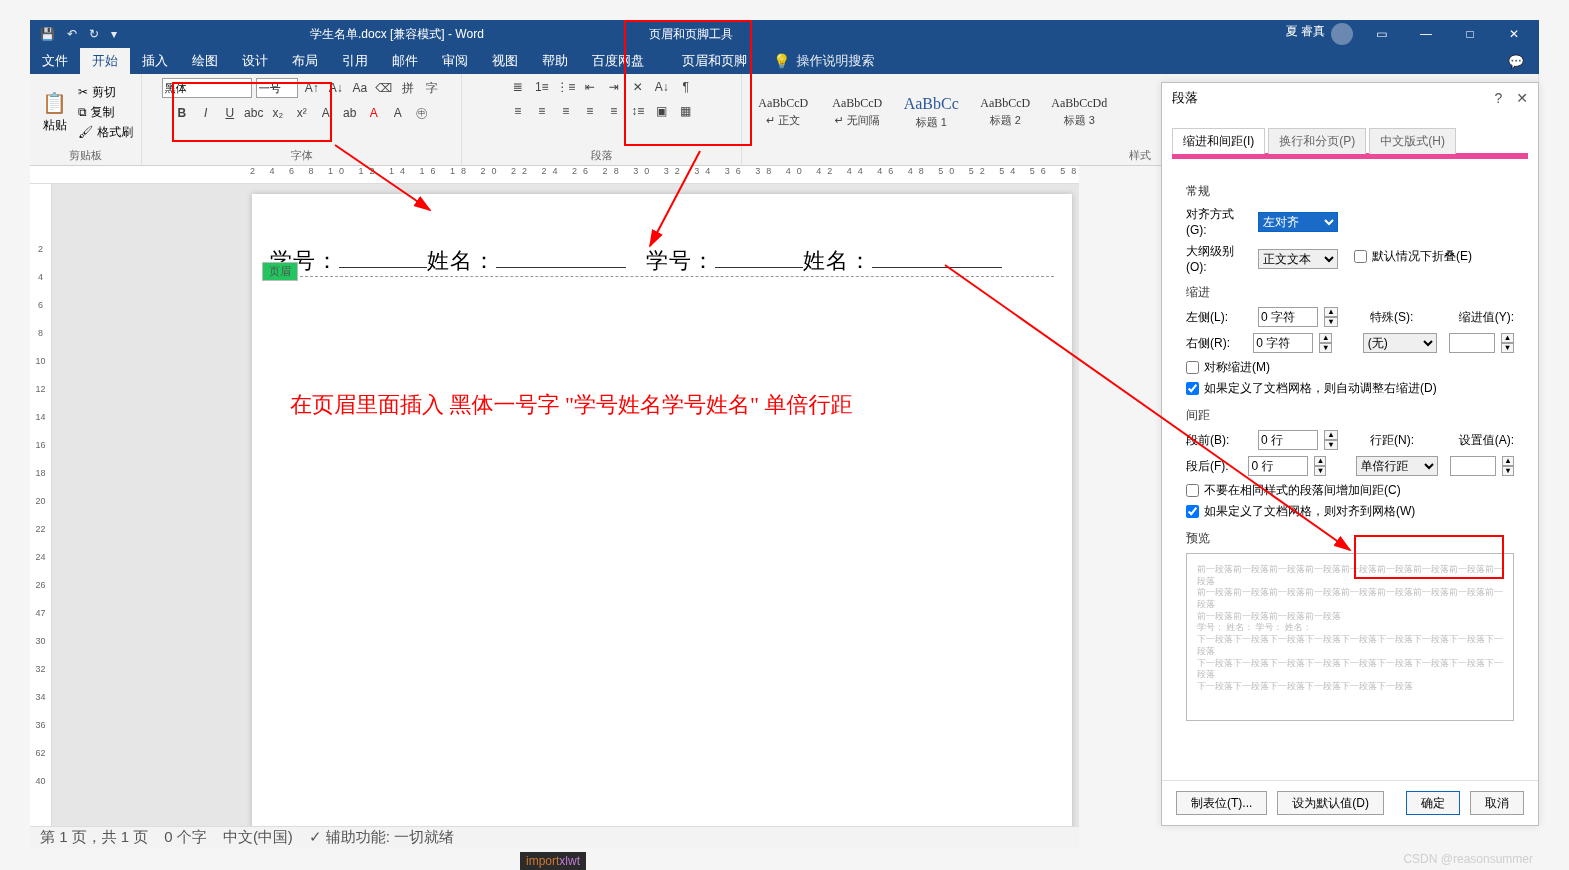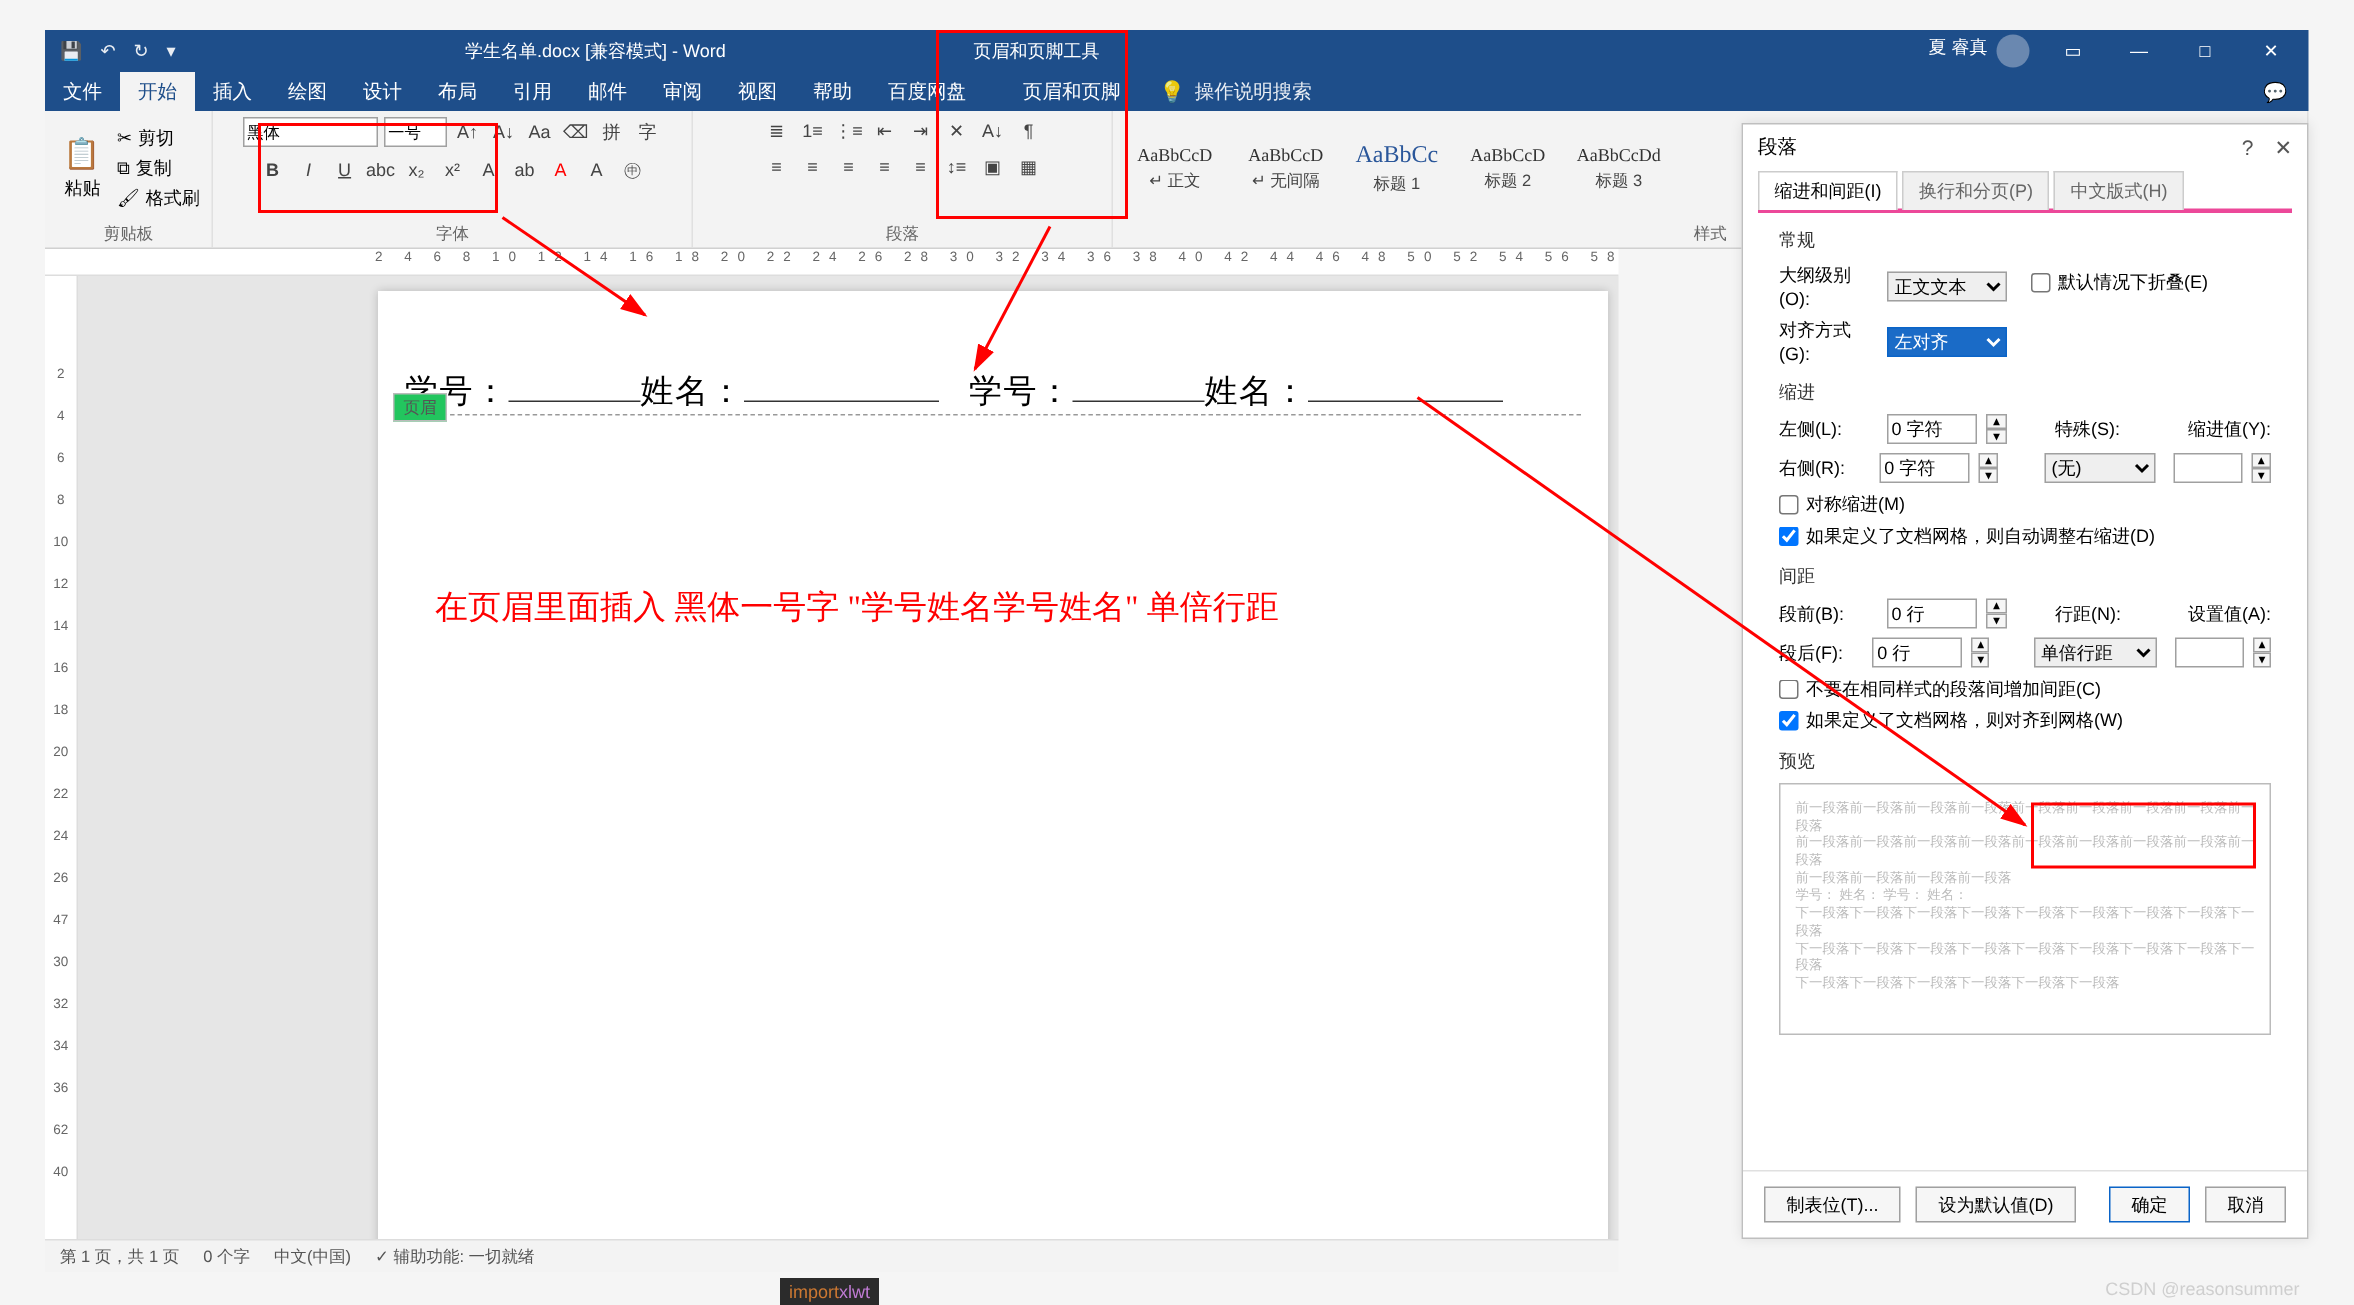--- a/index.html
+++ b/index.html
@@ -42,25 +42,25 @@
 .styles .sitem .snm { font-size:11px; color:#444; }
 .ruler { position:absolute; top:166px; left:30px; right:490px; height:18px; background:#fff; border-bottom:1px solid #ddd; font-size:9px; color:#666; padding-left:220px; letter-spacing:6px; overflow:hidden; white-space:nowrap; }
 .vruler { position:absolute; top:184px; left:30px; width:22px; bottom:44px; background:#fff; border-right:1px solid #ddd; font-size:9px; color:#666; display:flex; flex-direction:column; align-items:center; gap:18px; padding-top:60px; }
 .page-area { position:absolute; top:184px; left:52px; right:490px; bottom:44px; background:#e6e6e6; overflow:hidden; }
 .page { position:absolute; left:200px; top:10px; width:820px; height:740px; background:#fff; box-shadow:0 0 6px rgba(0,0,0,.2); }
 .header-line { position:absolute; top:52px; left:18px; right:18px; border-bottom:1px dashed #999; font-family:"SimHei"; font-size:22px; letter-spacing:1px; display:flex; }
 .header-line .fld { display:inline-block; }
 .header-line .ul { display:inline-block; border-bottom:1px solid #333; width:88px; height:22px; vertical-align:bottom; }
 .header-tag { position:absolute; top:68px; left:10px; border:1px solid #bbb; background:#22c55e; font-size:11px; padding:1px 6px; color:#555; }
 .anno-text { position:absolute; top:390px; left:290px; font-size:22px; color:#ff0000; font-family:"Microsoft YaHei"; }
-.statusbar { position:absolute; bottom:22px; left:30px; right:490px; height:22px; background:#f3f3f3; border-top:1px solid #ddd; font-size:11px; color:#555; display:flex; align-items:center; gap:16px; padding:4px 10px; }
+.statusbar { position:absolute; bottom:22px; left:30px; right:490px; height:22px; background:#f3f3f3; border-top:1px solid #ddd; font-size:15px; color:#555; display:flex; align-items:center; gap:16px; padding:4px 10px; }
 .dlg { position:absolute; top:82px; right:30px; width:378px; bottom:44px; background:#fff; border:1px solid #bfbfbf; box-shadow:0 0 8px rgba(0,0,0,.1); font-size:12px; display:flex; flex-direction:column; }
 .dlg .dtitle { height:30px; display:flex; align-items:center; padding:0 10px; font-size:13px; }
 .dlg .dtitle .dx { margin-left:auto; display:flex; gap:14px; font-size:14px; color:#555; cursor:pointer; }
-.dlg .tabs { display:flex; border-bottom:3px solid #ec4899; margin:0 10px; }
+.dlg .tabs { display:flex; border-bottom:6px solid #ec4899; margin:14px 10px; }
 .dlg .tabs .dtab { padding:4px 10px; border:1px solid #ccc; border-bottom:none; background:#fff; margin-right:3px; font-size:12px; cursor:pointer; position:relative; top:1px; }
 .dlg .tabs .dtab.inactive { background:#f0f0f0; color:#666; }
 .dlg .body { padding:10px 24px; flex:1; overflow:auto; }
 .dlg .sect { margin-bottom:10px; }
 .dlg .sect-title { color:#333; margin-bottom:6px; }
 .dlg .frow { display:flex; align-items:center; gap:6px; margin-bottom:6px; }
 .dlg .flabel { width:66px; text-align:left; }
 .dlg .fsel { height:20px; border:1px solid #a0a0a0; font-size:12px; }
 .dlg .fsel.hl { border:1px solid #0a64c8; background:#1a6bc7; color:#fff; }
 .dlg .numinp { width:60px; height:20px; border:1px solid #a0a0a0; font-size:12px; padding:0 2px; }
@@ -298,30 +298,30 @@
   </div>
   <div class="tabs">
     <div class="dtab">缩进和间距(I)</div>
     <div class="dtab inactive">换行和分页(P)</div>
     <div class="dtab inactive">中文版式(H)</div>
   </div>
   <div class="body">
     <div class="sect">
       <div class="sect-title">常规</div>
       <div class="frow">
+        <span class="flabel">对齐方式(G):</span>
+        <select class="fsel hl" style="width:80px"><option>左对齐</option></select>
+      </div>
+      <div class="frow">
         <span class="flabel">大纲级别(O):</span>
         <select class="fsel" style="width:80px"><option>正文文本</option></select>
         <label class="chk" style="margin-left:10px">
             <input type="checkbox" style="">
             <span>默认情况下折叠(E)</span>
           </label>
-      </div>
-      <div class="frow">
-        <span class="flabel">对齐方式(G):</span>
-        <select class="fsel hl" style="width:80px"><option>左对齐</option></select>
       </div>
     </div>
     <div class="sect">
       <div class="sect-title">缩进</div>
       <div class="frow">
         <span class="flabel">左侧(L):</span>
         <input class="numinp" value="0 字符" style="">
           <span class="spin">
             <b>▴</b>
             <b>▾</b>

